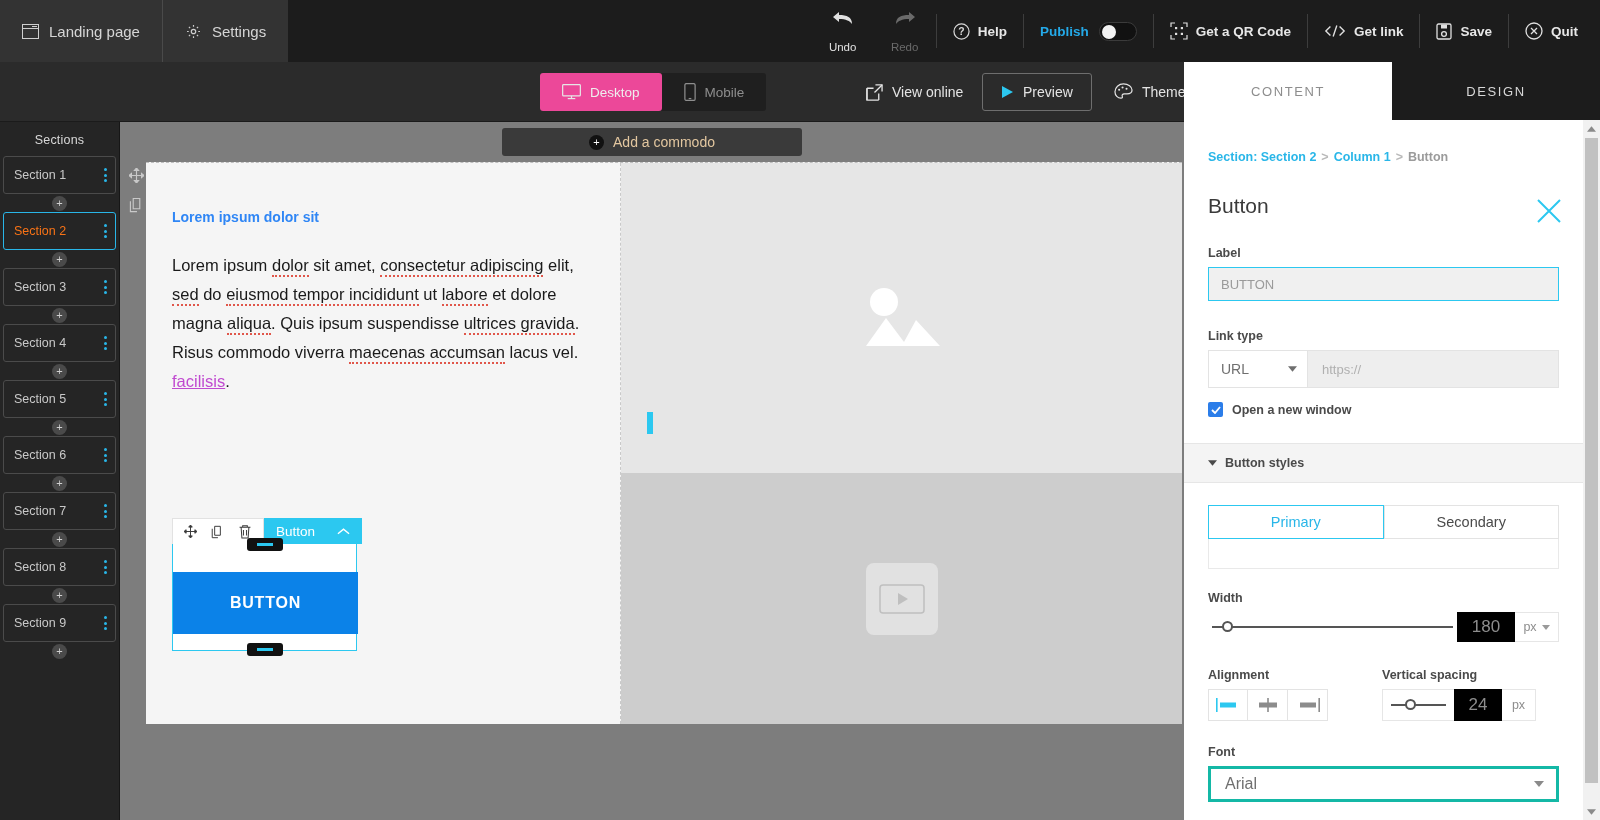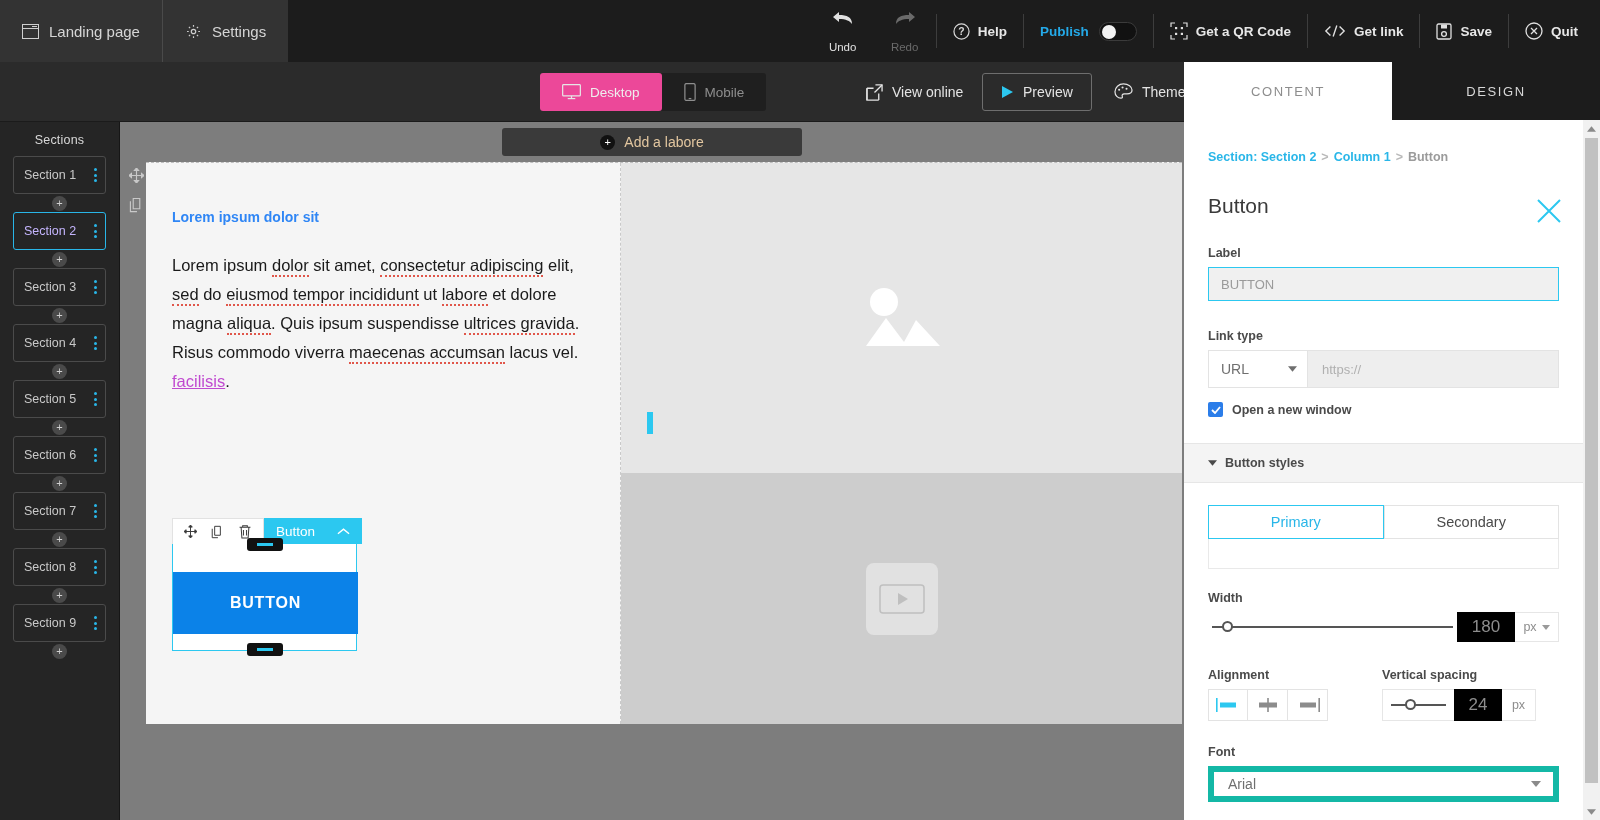--- a/index.html
+++ b/index.html
@@ -71,28 +71,28 @@
   
   .sidebar {
     position: absolute; left: 0; top: 122px; width: 120px; height: 698px;
     background: #252525; border-right: 1px solid #161616;
     overflow: hidden;
   }
   .sb-title {
     color: #d8d8d8; font-size: 12.5px; text-align: center;
     padding: 11px 0 9px; letter-spacing: .2px;
   }
-  .sec-wrap { padding: 0 13px; }
+  .sec-wrap { padding: 0 3px; }
   .sec-item {
     height: 38px; border: 1px solid #4b4b4b; border-radius: 3px;
     display: flex; align-items: center; justify-content: space-between;
     padding: 0 8px 0 10px; color: #c9c9c9; font-size: 12.5px; cursor: pointer;
     background: #252525;
   }
-  .sec-item.sel { border-color: #29b6e8; color: #c4b5fd; }
+  .sec-item.sel { border-color: #29b6e8; color: #f97316; }
   .kebab { display: flex; flex-direction: column; gap: 2.5px; align-items: center; }
   .kebab span { width: 3px; height: 3px; border-radius: 50%; background: #29b6e8; }
   .addrow { height: 18px; display: flex; align-items: center; justify-content: center; }
   .plus {
     width: 15px; height: 15px; border-radius: 50%; background: #4a4a4a;
     color: #d0d0d0; font-size: 11px; line-height: 14px; text-align: center;
     cursor: pointer; font-family: "Liberation Sans", sans-serif;
   }
 
   
@@ -264,23 +264,23 @@
     font-size: 12.5px; color: #8d8d8d; cursor: pointer;
   }
   .tworow { display: flex; gap: 54px; margin-top: 26px; }
   .aligngrp { display: flex; }
   .alignbtn {
     width: 40px; height: 32px; border: 1px solid #e3e3e3;
     display: flex; align-items: center; justify-content: center; cursor: pointer;
   }
   .alignbtn + .alignbtn { border-left: none; }
   .fontsel {
-    height: 36px; border: 6px solid #14b8a6; background: #fff;
+    height: 36px; border: 3px solid #14b8a6; background: #fff;
     display: flex; align-items: center; justify-content: space-between;
-    padding: 0 12px 0 14px; font-size: 14px; color: #6f6f6f; cursor: pointer;
+    padding: 0 12px 0 14px; font-size: 16px; color: #6f6f6f; cursor: pointer;
   }
 </style>
 </head>
 <body>
 
 <div id="app">
 
   <div class="topbar">
     <div class="tb-tab">
       <span>
@@ -543,21 +543,21 @@
       </div>
       <div class="addrow">
           <div class="plus">+</div>
         </div>
     </div>
   </div>
 
   <div class="canvasarea">
     <div class="addsection">
       <span class="asplus">+</span>
-      <span>Add a labore</span>
+      <span>Add a commodo</span>
     </div>
 
     <div class="coltools">
       <div>
         <svg width="15" height="15" viewBox="0 0 16 16">
             <g stroke="#c9c9c9" stroke-width="1.2" fill="#c9c9c9">
               <path d="M8 1v14M1 8h14"></path>
               <path d="M8 0l2.2 2.6H5.8zM8 16l2.2-2.6H5.8zM0 8l2.6-2.2v4.4zM16 8l-2.6-2.2v4.4z"></path>
             </g>
           </svg>

